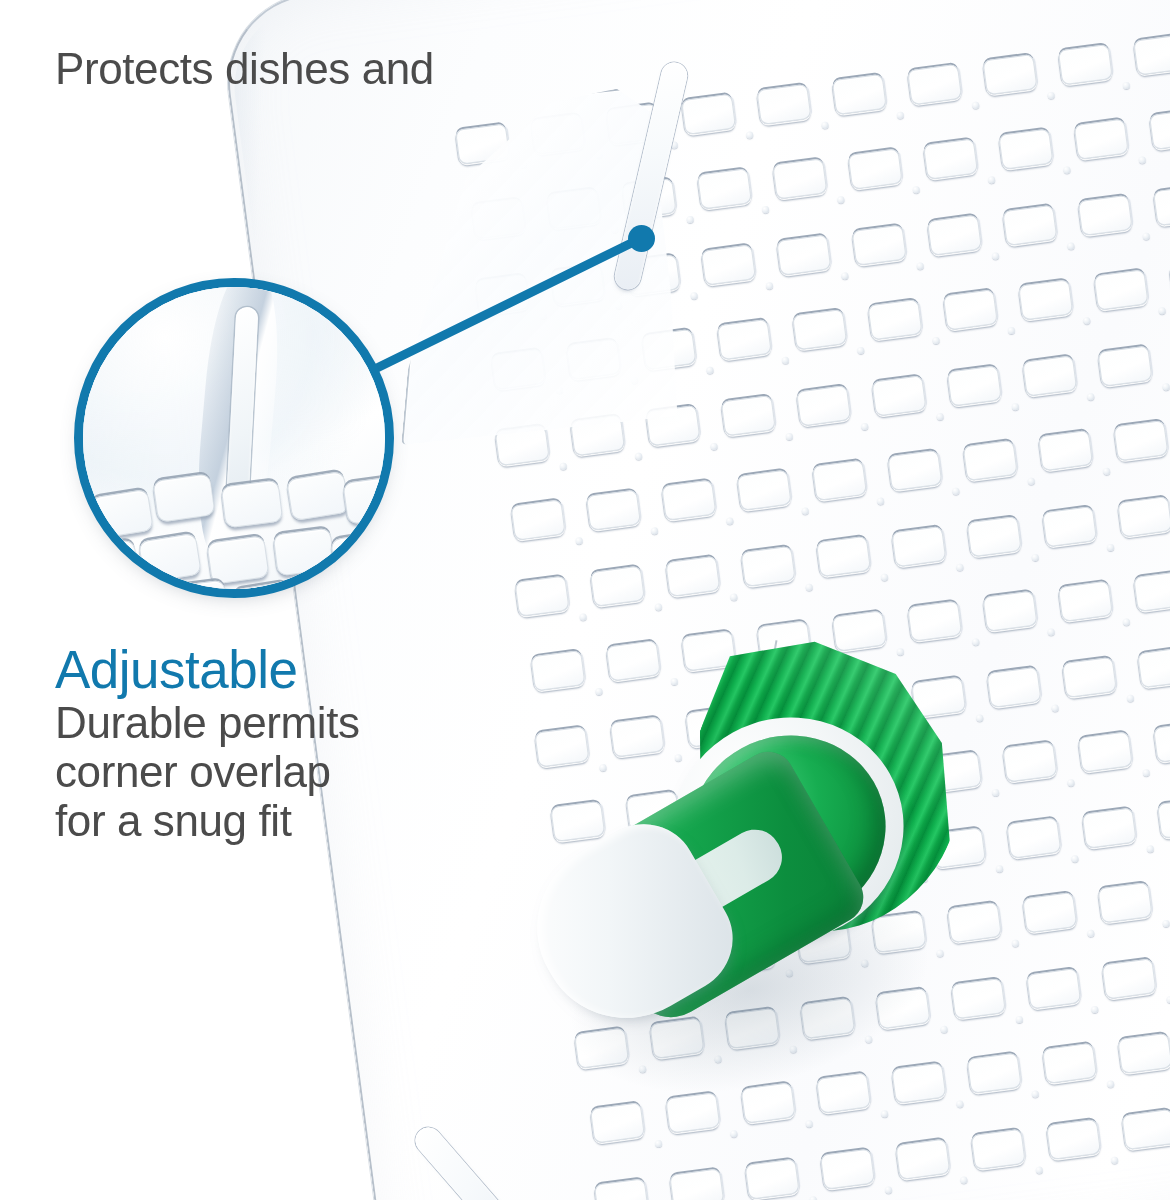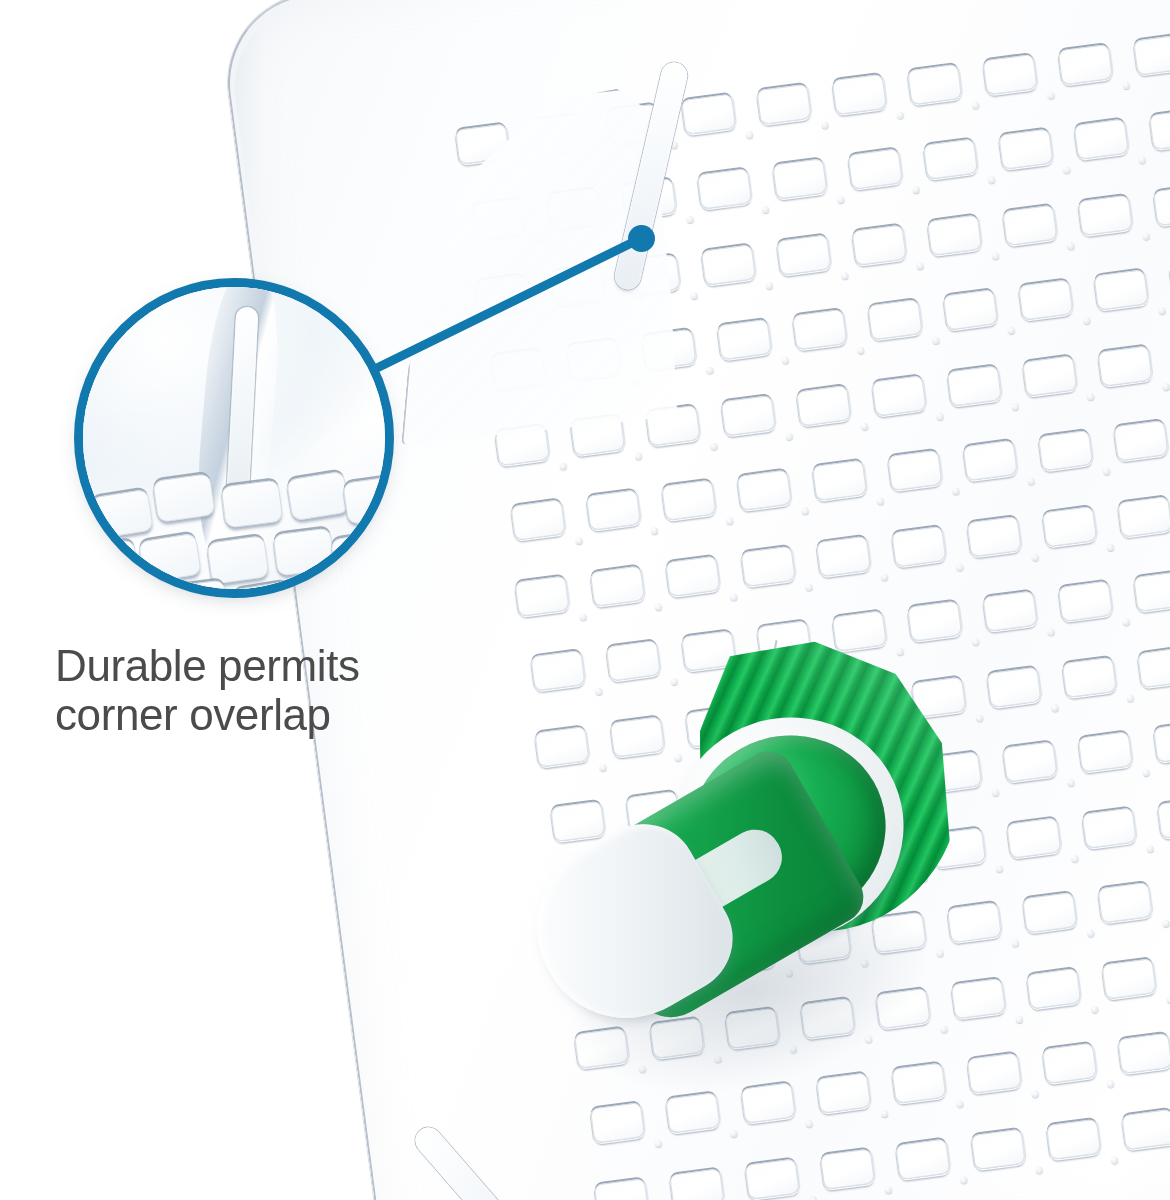--- a/index.html
+++ b/index.html
@@ -590,20 +590,23 @@
         <div class="mag-hole" style="left:250px;top:248px;transform:rotate(-9deg);"></div>
         <div class="mag-hole" style="left:18px;top:300px;transform:rotate(-8deg);"></div>
         <div class="mag-hole" style="left:86px;top:296px;transform:rotate(-7deg);"></div>
         <div class="mag-hole" style="left:152px;top:298px;transform:rotate(-9deg);"></div>
         <div class="mag-hole" style="left:218px;top:292px;transform:rotate(-8deg);"></div>
         <div class="mag-hole" style="left:272px;top:296px;transform:rotate(-7deg);"></div>
       </div>
   </div>
 
   <div class="feature" id="feature-durable">
+    <div class="f-body">Protects dishes and</div>
   </div>
 
   <div class="feature" id="feature-adjustable">
+    <div class="f-title">Adjustable</div>
     <div class="f-body">Durable permits</div>
     <div class="f-body">corner overlap</div>
+    <div class="f-body">for a snug fit</div>
   </div>
 
 </div>
 
 </body></html>

